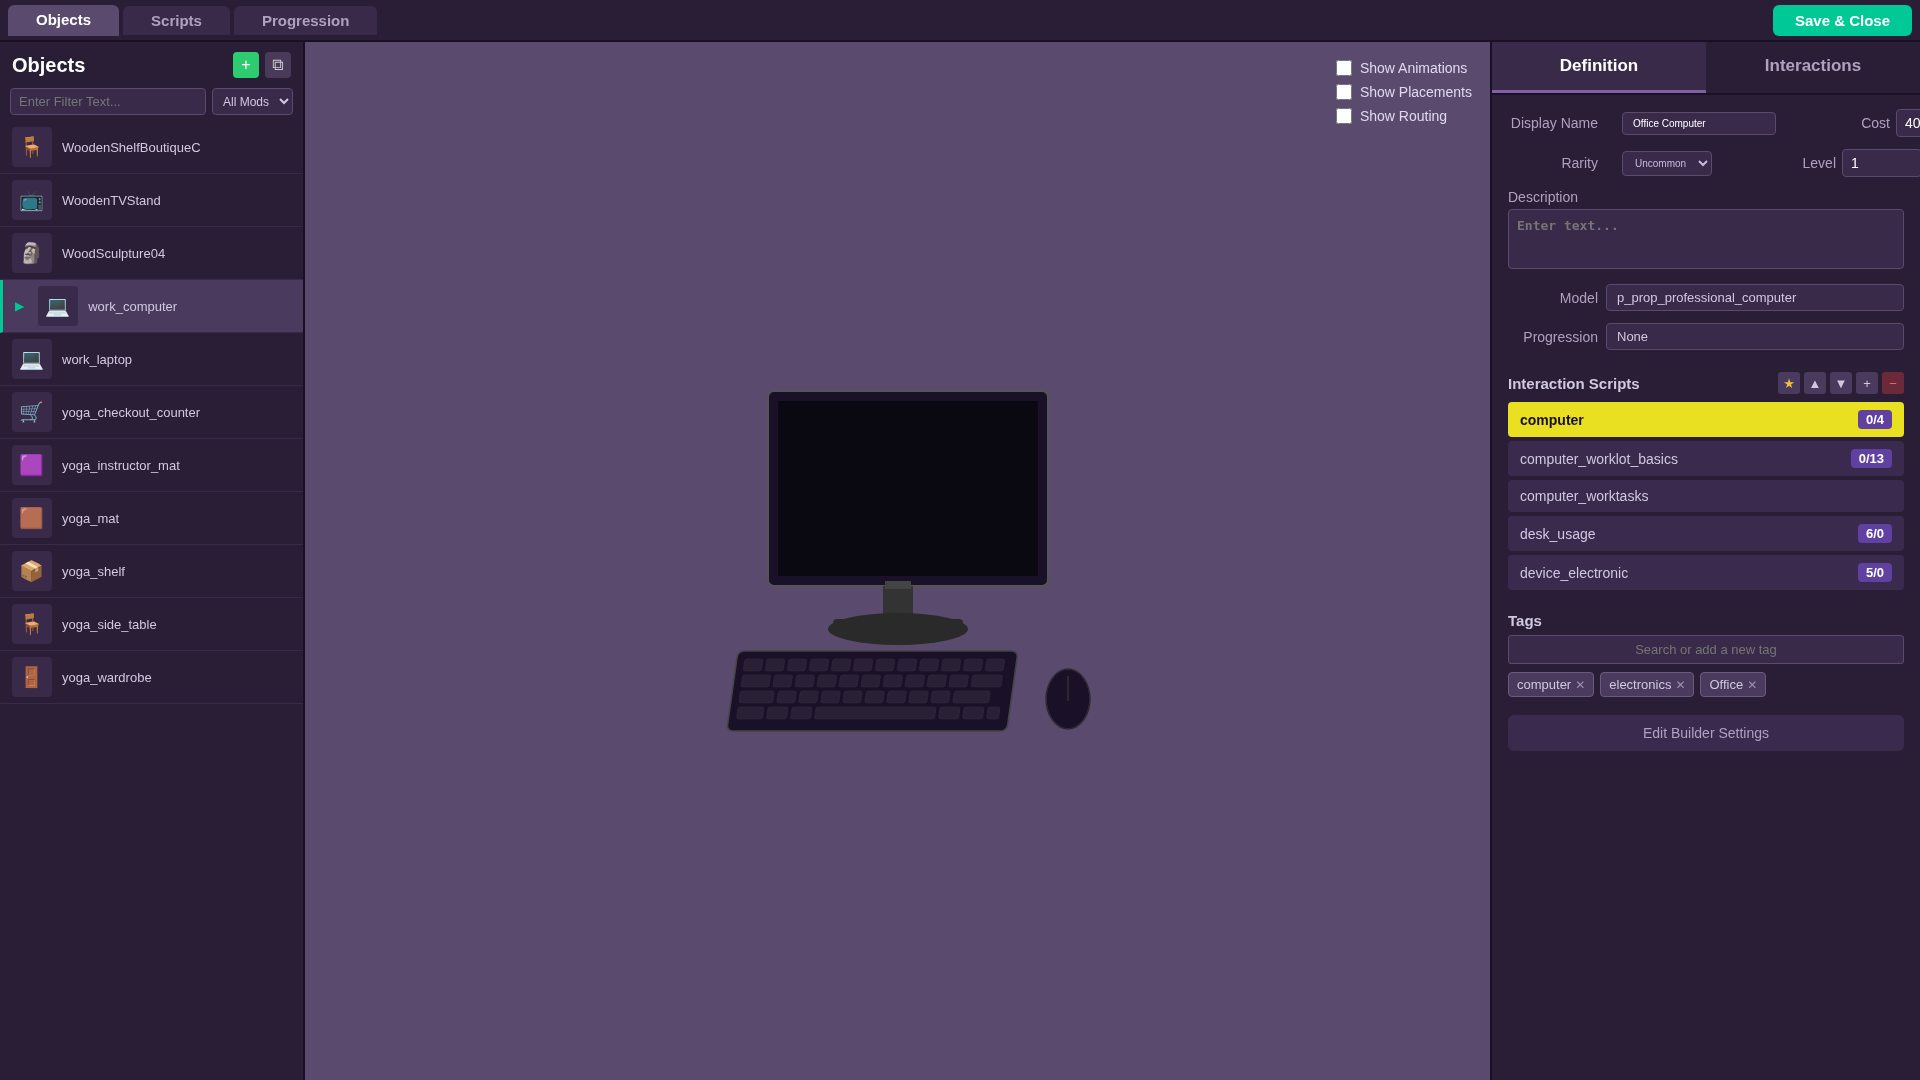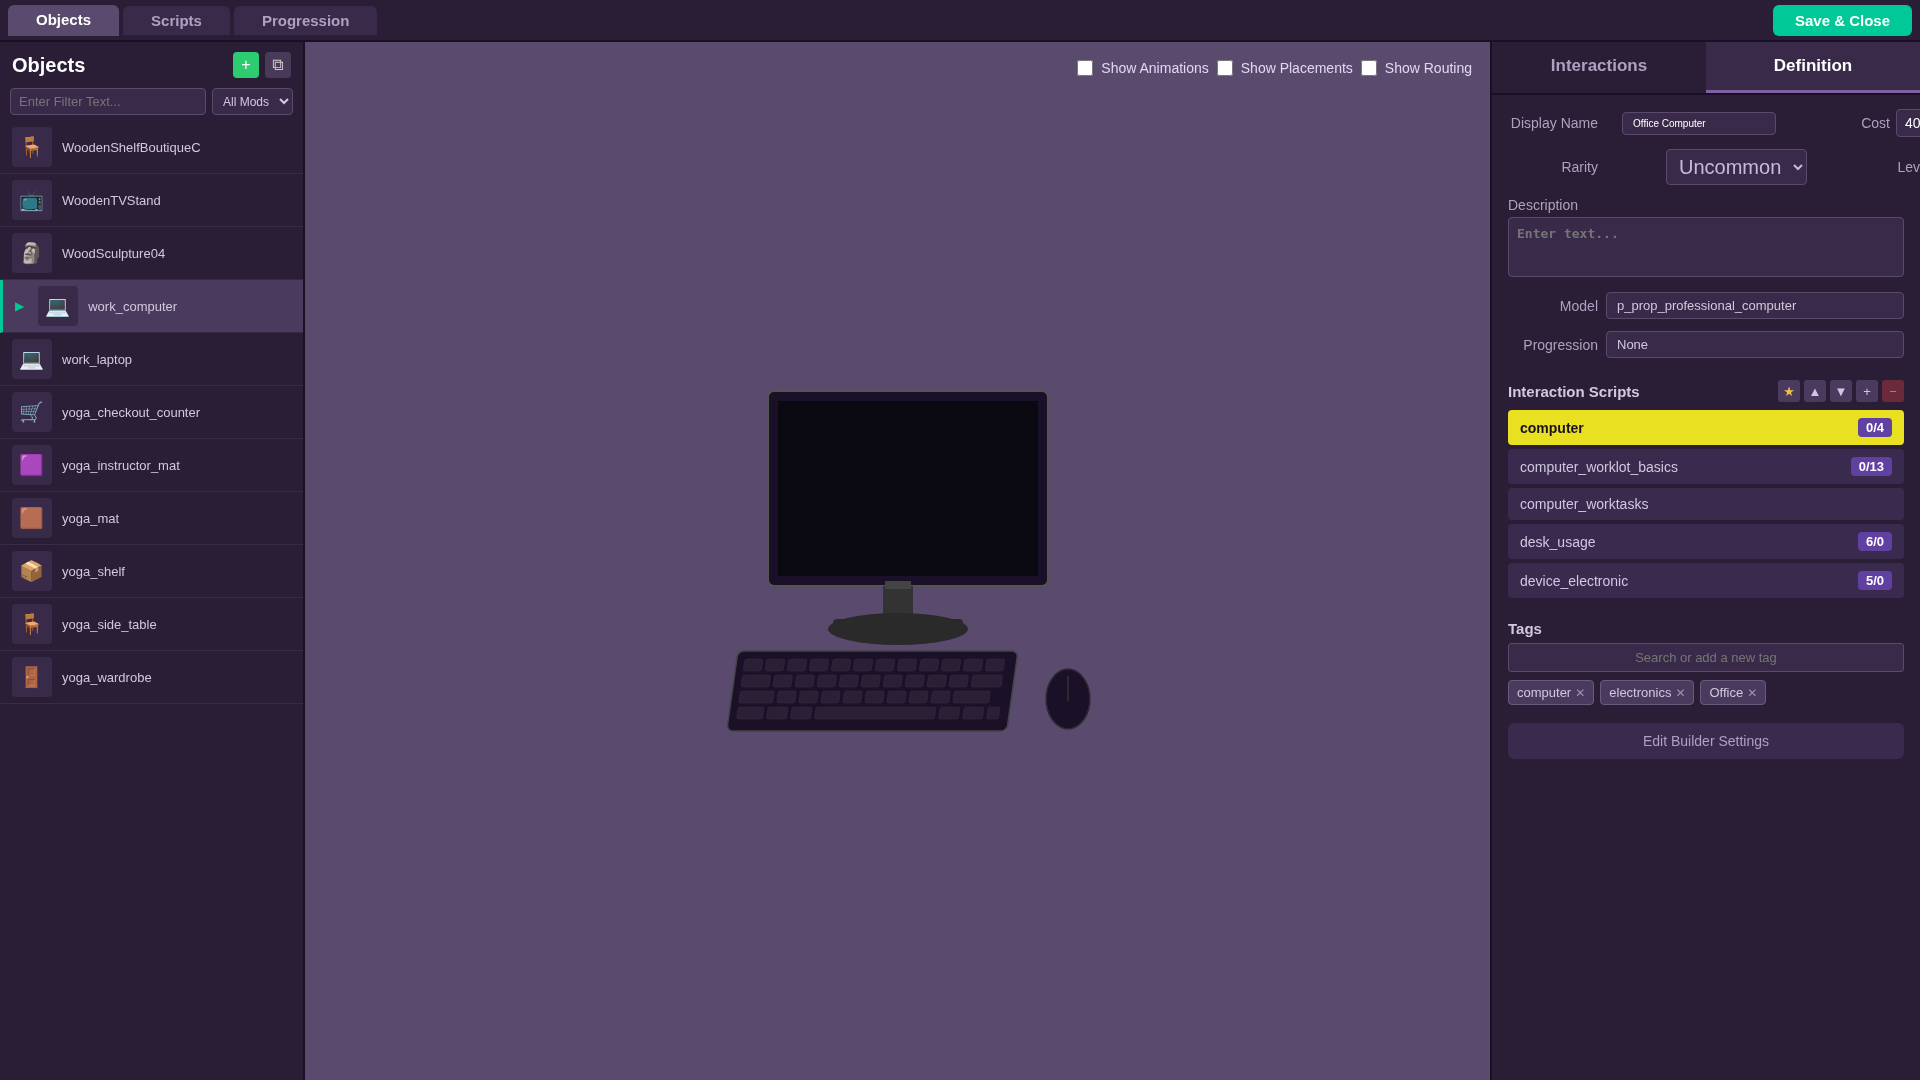--- a/index.html
+++ b/index.html
@@ -191,21 +191,21 @@
       align-items: center;
       justify-content: center;
     }
 
     
     #viewport-controls {
       position: absolute;
       top: 18px;
       right: 18px;
       display: flex;
-      flex-direction: row;
+      flex-direction: column;
       gap: 8px;
     }
     .checkbox-row {
       display: flex;
       align-items: center;
       gap: 8px;
       font-size: 14px;
       color: #e0d8f0;
     }
     .checkbox-row input[type=checkbox] {
@@ -297,23 +297,22 @@
       gap: 6px;
     }
 
     .rarity-select {
       flex: 1;
       background: #3a2a4a;
       border: 1px solid #5a4a6e;
       border-radius: 4px;
       color: #c8b8e0;
       padding: 5px 8px;
-      font-size: 20px;
-      cursor: pointer;
-      margin-left: 44px;
+      font-size: 10px;
+      cursor: pointer;
     }
 
     .desc-label {
       color: #b0a0c0;
       font-size: 14px;
       margin-bottom: 4px;
     }
     .desc-textarea {
       width: 100%;
       background: #3a2a4a;
@@ -644,22 +643,22 @@
       <label class="checkbox-row">
         <input type="checkbox" style="">
         <span>Show Routing</span>
       </label>
     </div>
   </div>
 
   <div id="right-panel">
 
     <div id="panel-tabs">
+      <div class="panel-tab active">Definition</div>
       <div class="panel-tab">Interactions</div>
-      <div class="panel-tab active">Definition</div>
     </div>
 
     <div id="definition-panel">
 
       <div class="field-row">
         <span class="field-label">Display Name</span>
         <input class="field-value" type="text" value="Office Computer" style="">
         <div class="cost-level-row">
           <div class="cost-level-item">
             <span class="field-label">Cost</span>

